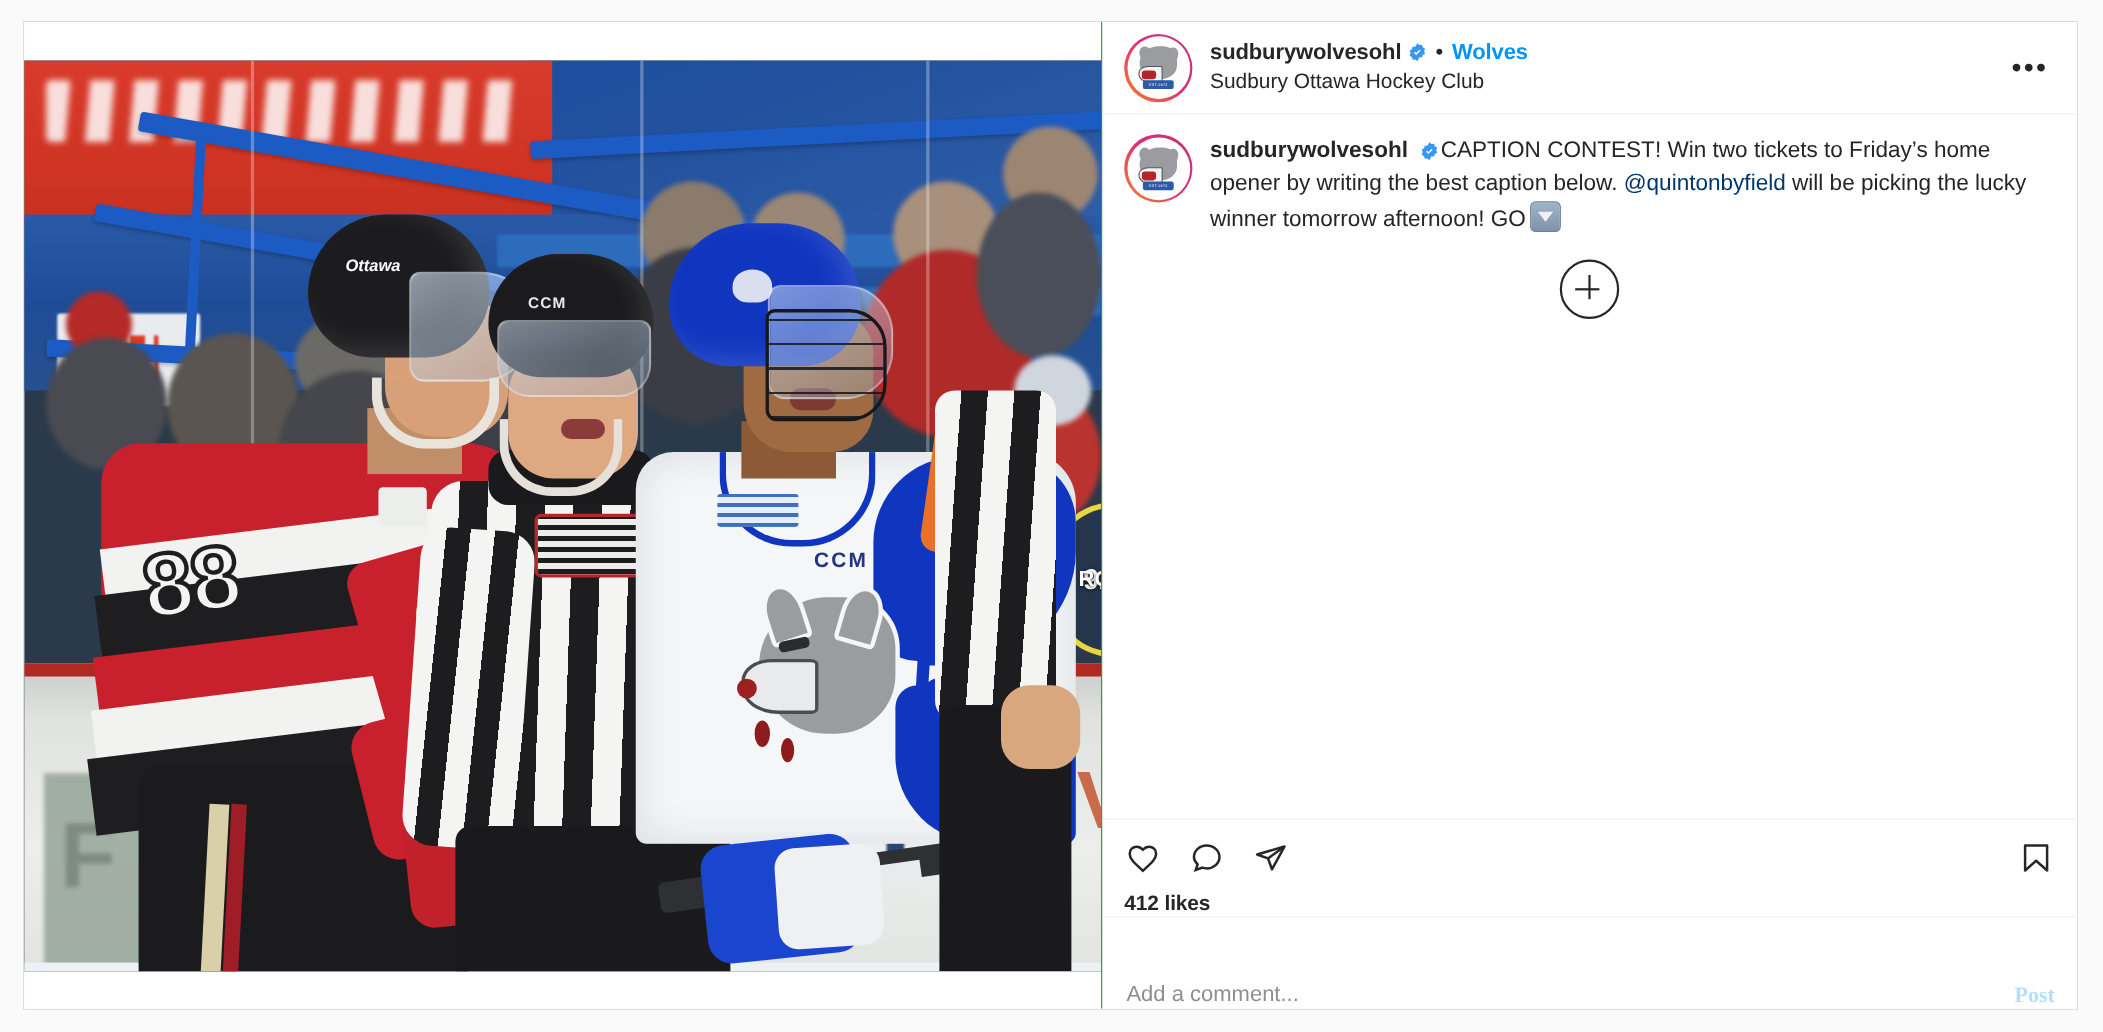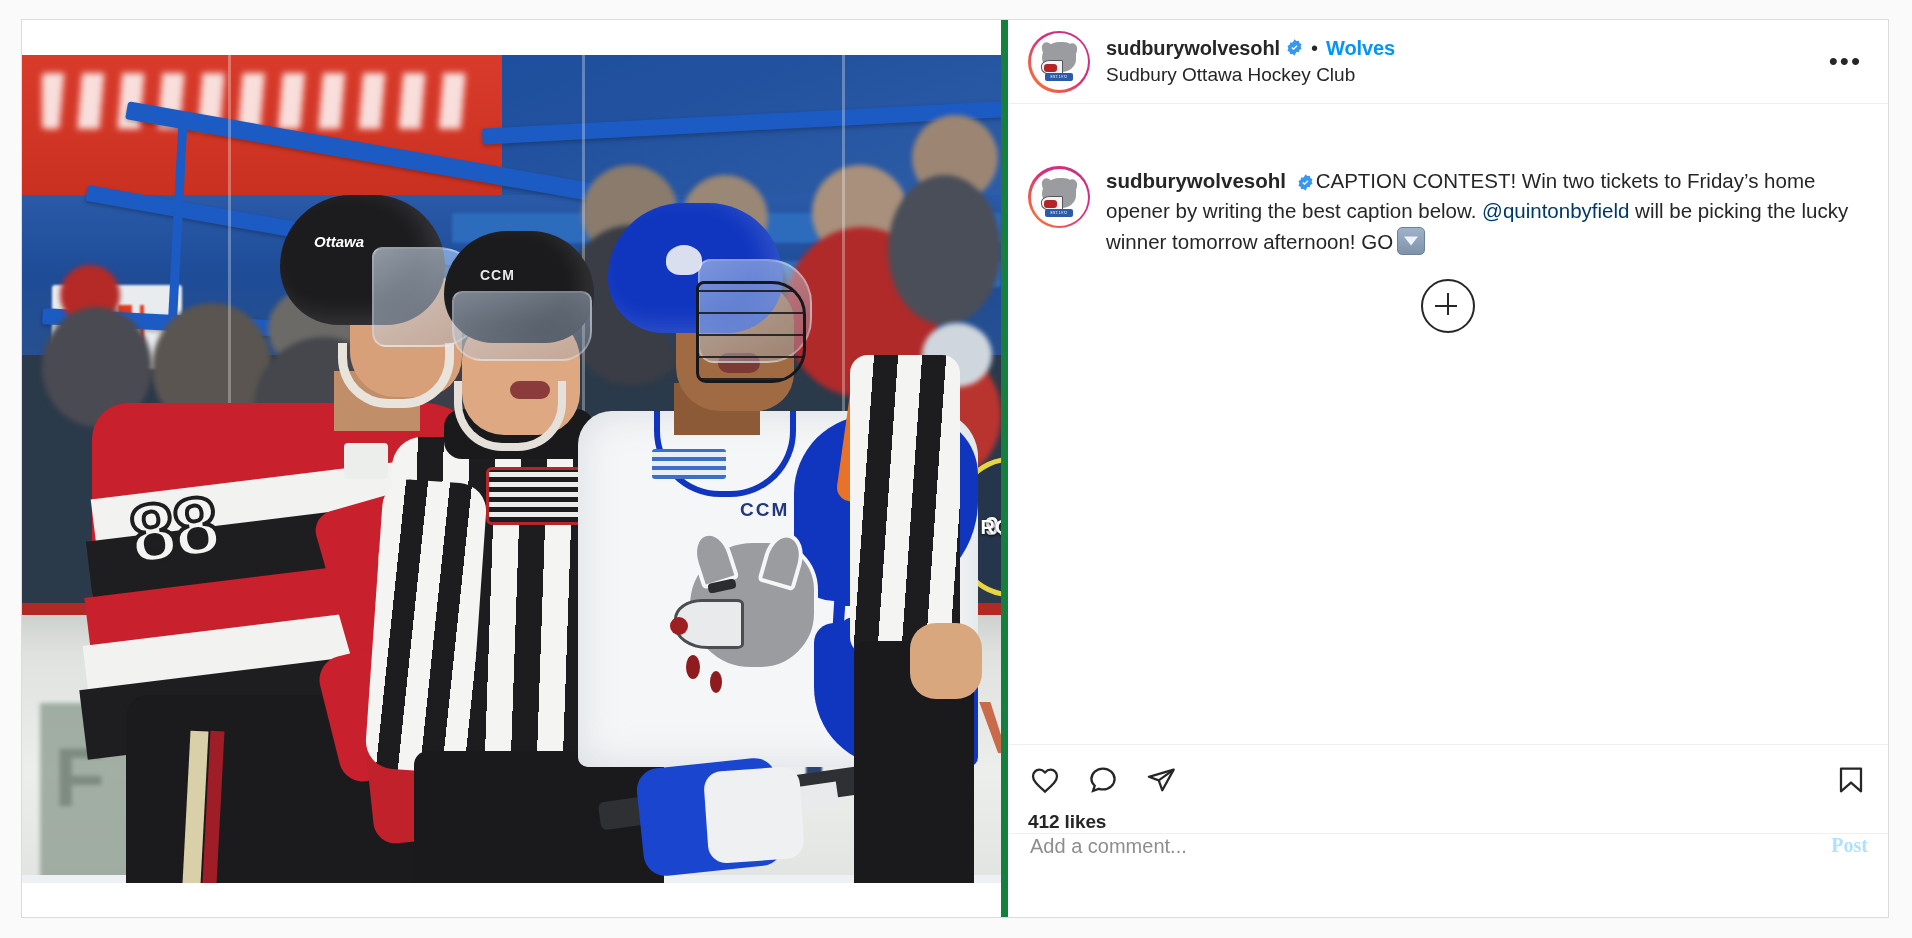--- a/index.html
+++ b/index.html
@@ -208,21 +208,21 @@
   .lines .body{left:0;top:0;width:110px;height:300px;
      background-image:repeating-linear-gradient(94deg,#f4f4f2 0 24px,#1d1d1f 24px 48px);
      border-radius:18px;}
   .lines .pants{left:4px;top:286px;width:120px;height:242px;background:#1a1a1c;border-radius:12px 12px 0 0;}
   .lines .hand{left:60px;top:268px;width:72px;height:76px;background:#d9a77e;border-radius:26px;}
   .lines .orange{left:-6px;top:18px;width:44px;height:130px;background:#e8722a;border-radius:14px;transform:rotate(8deg);}
 
   
   .side-col{
     flex:1;min-width:0;
-    border-left:7px solid #15803d;
+    border-left:1px solid #15803d;
     display:flex;flex-direction:column;
     background:#fff;
   }
 
   .post-header{
     display:flex;align-items:center;
     padding:16px 16px 16px 20px;
     border-bottom:1px solid #efefef;
     height:84px;box-sizing:border-box;
   }
@@ -278,21 +278,21 @@
   .more-btn{
     flex:0 0 auto;padding:4px 10px;cursor:pointer;
     font-size:26px;color:#262626;line-height:.5;letter-spacing:2px;
   }
 
   
   .caption-area{
     padding:18px 20px 6px 20px;
     flex:0 0 auto;
   }
-  .caption-row{display:flex;align-items:flex-start;margin-top:44px;}
+  .caption-row{display:flex;align-items:flex-start;}
   .cap-avatar{
     width:62px;height:62px;flex:0 0 62px;margin-right:16px;
   }
   .cap-body{flex:1;min-width:0;}
   .cap-text{
     font-size:20.5px;line-height:1.48;color:#262626;
     word-wrap:break-word;
   }
   .cap-user{font-weight:bold;color:#262626;}
   .cap-mention{color:#00376b;}
@@ -347,21 +347,21 @@
     font-size:19px;font-weight:bold;color:#262626;margin-top:12px;letter-spacing:-.1px;
   }
   .date{
     font-size:15.5px;color:#8e8e8e;margin-top:10px;padding-bottom:16px;
     letter-spacing:.4px;text-transform:uppercase;
   }
 
   
   .comment-bar{
     border-top:1px solid #efefef;
-    display:flex;align-items:flex-start;
+    display:flex;align-items:flex-end;
     padding:0 20px;height:84px;flex:0 0 84px;box-sizing:border-box;
   }
   .comment-input{
     flex:1;border:none;outline:none;background:transparent;
     font-size:20px;color:#262626;font-family:inherit;
   }
   .comment-input::placeholder{color:#8e8e8e;}
   .post-btn{
     color:#b2dffc;font-size:20px;font-weight:bold;
     background:none;border:none;cursor:default;font-family:Liberation Serif, serif;padding:0;

